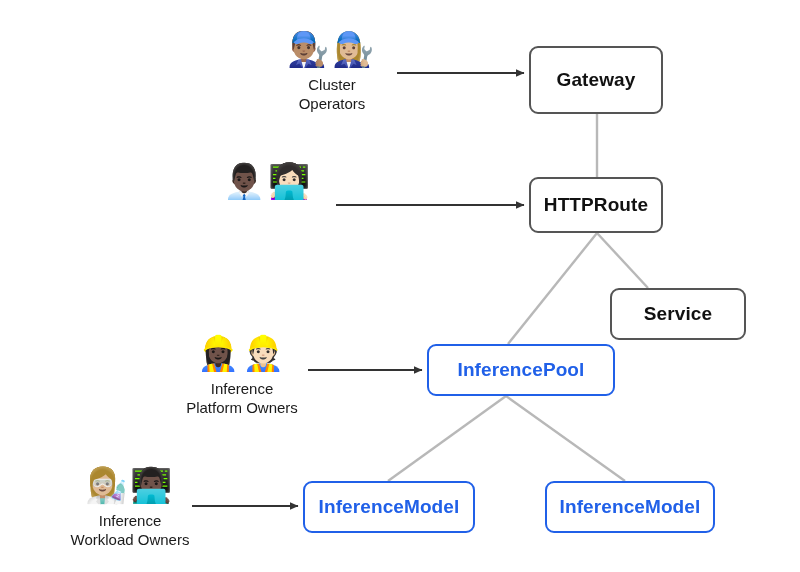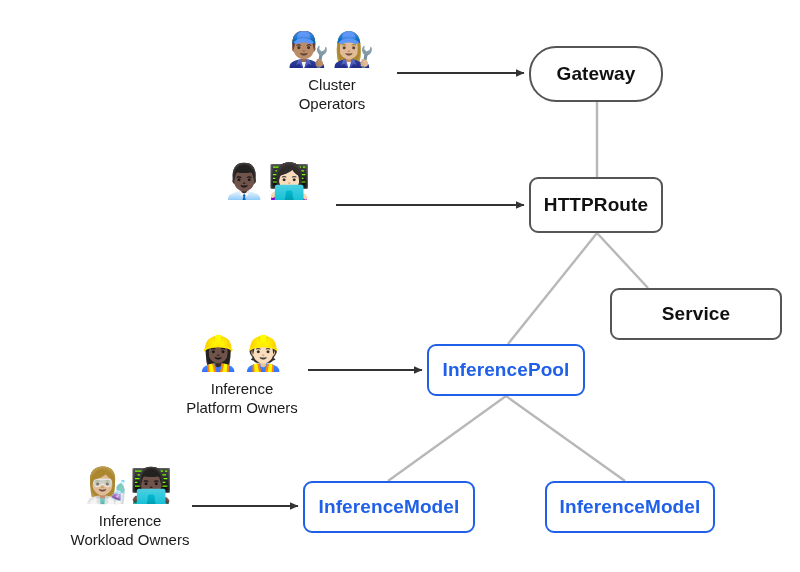--- a/index.html
+++ b/index.html
@@ -43,24 +43,24 @@
   }
   .node.gray {
     border: 2px solid #555555;
     color: #111111;
   }
   .node.blue {
     border: 2px solid #2060e8;
     color: #2060e8;
   }
 
-  #node-gateway       { left: 529px; top: 46px;  width: 134px; height: 56px; border-radius: 27px; }
+  #node-gateway       { left: 529px; top: 46px;  width: 134px; height: 68px; }
   #node-httproute     { left: 529px; top: 177px; width: 134px; height: 56px; }
-  #node-service       { left: 610px; top: 288px; width: 172px; height: 52px; }
-  #node-inferencepool { left: 427px; top: 344px; width: 158px; height: 52px; }
+  #node-service       { left: 610px; top: 288px; width: 136px; height: 52px; }
+  #node-inferencepool { left: 427px; top: 344px; width: 188px; height: 52px; }
   #node-model-left    { left: 303px; top: 481px; width: 172px; height: 52px; }
   #node-model-right   { left: 545px; top: 481px; width: 170px; height: 52px; }
 
   
   .actor {
     position: absolute;
     display: flex;
     flex-direction: column;
     align-items: center;
     text-align: center;

